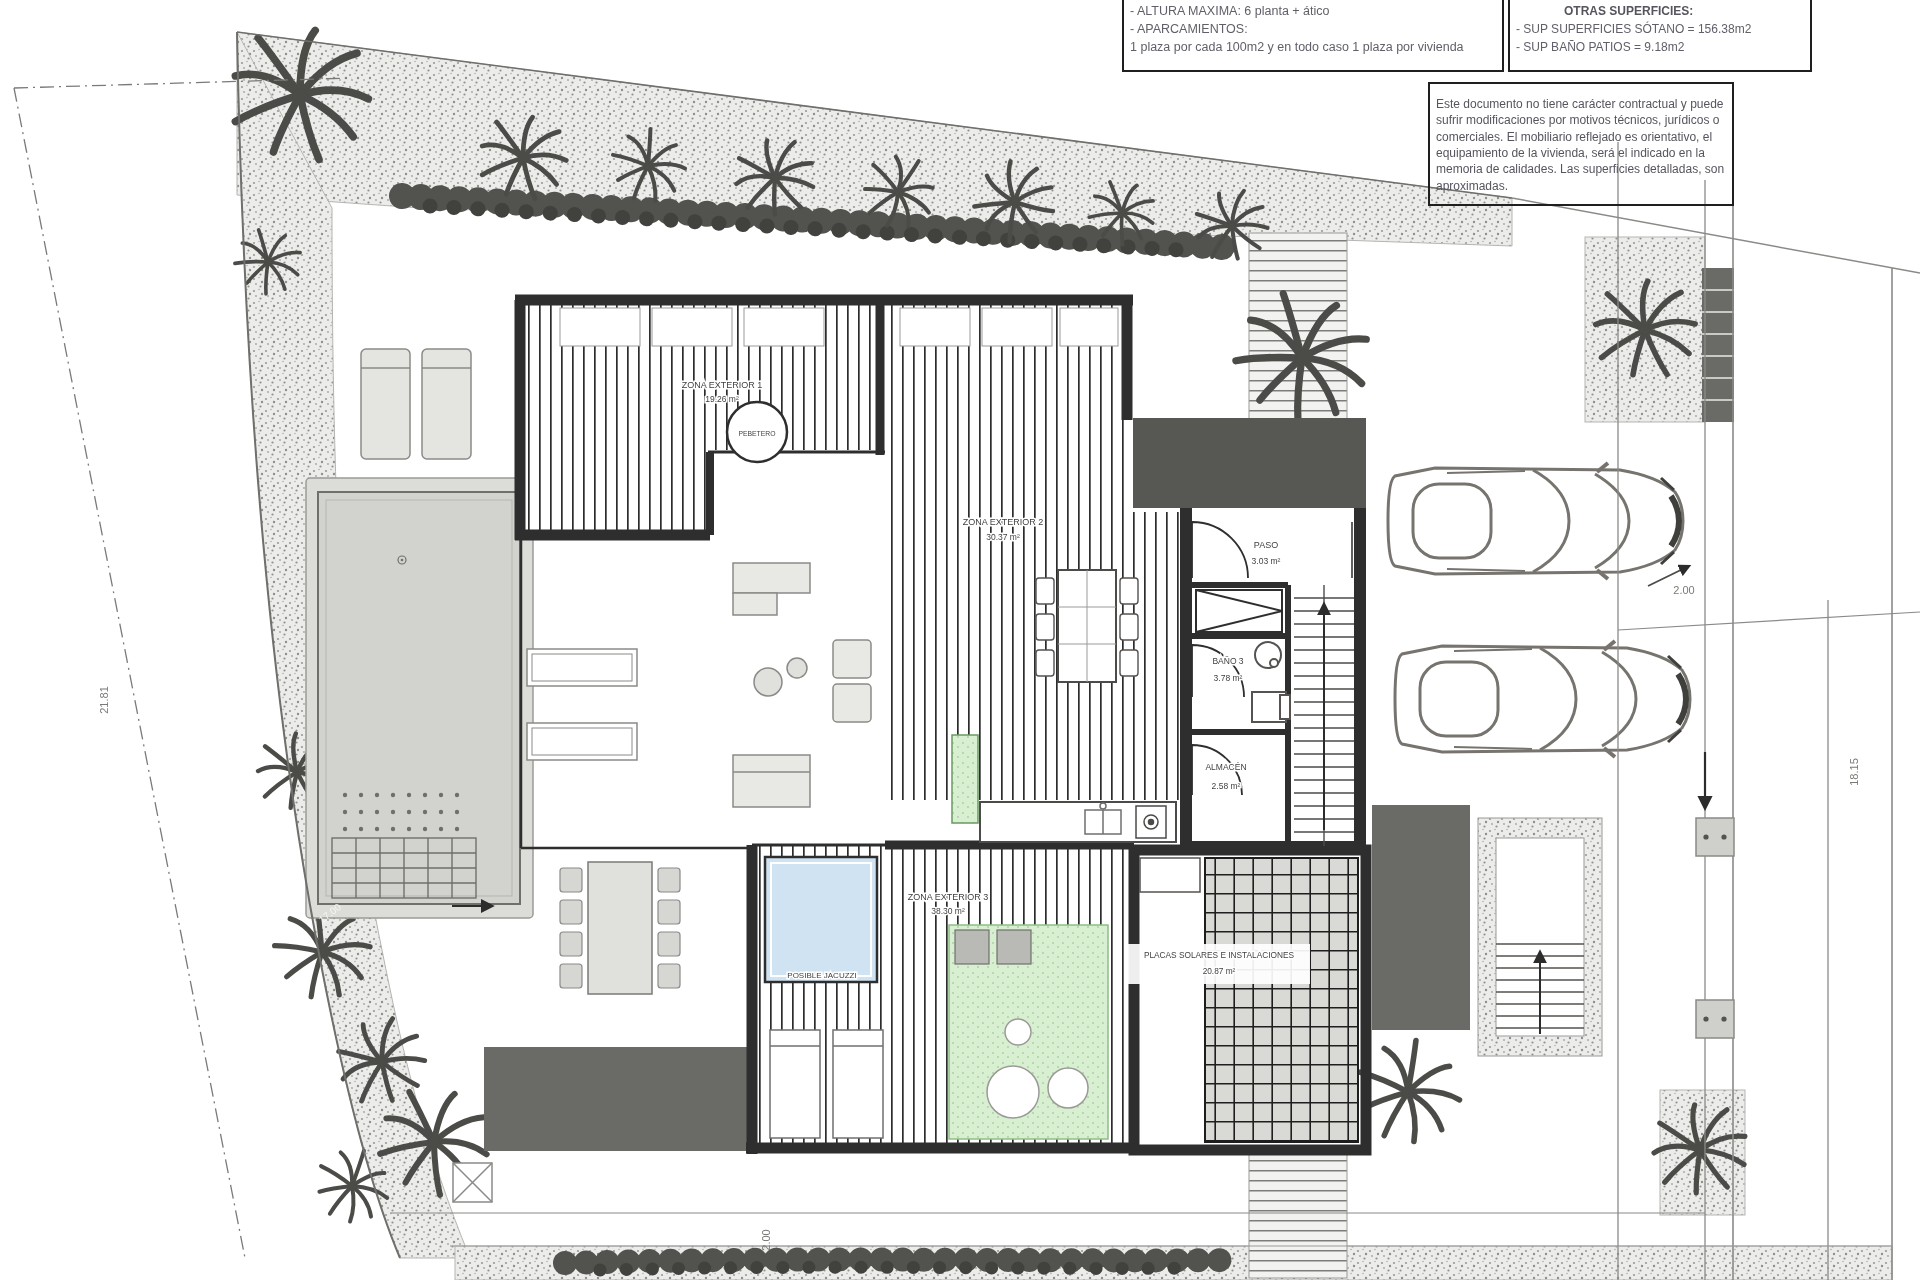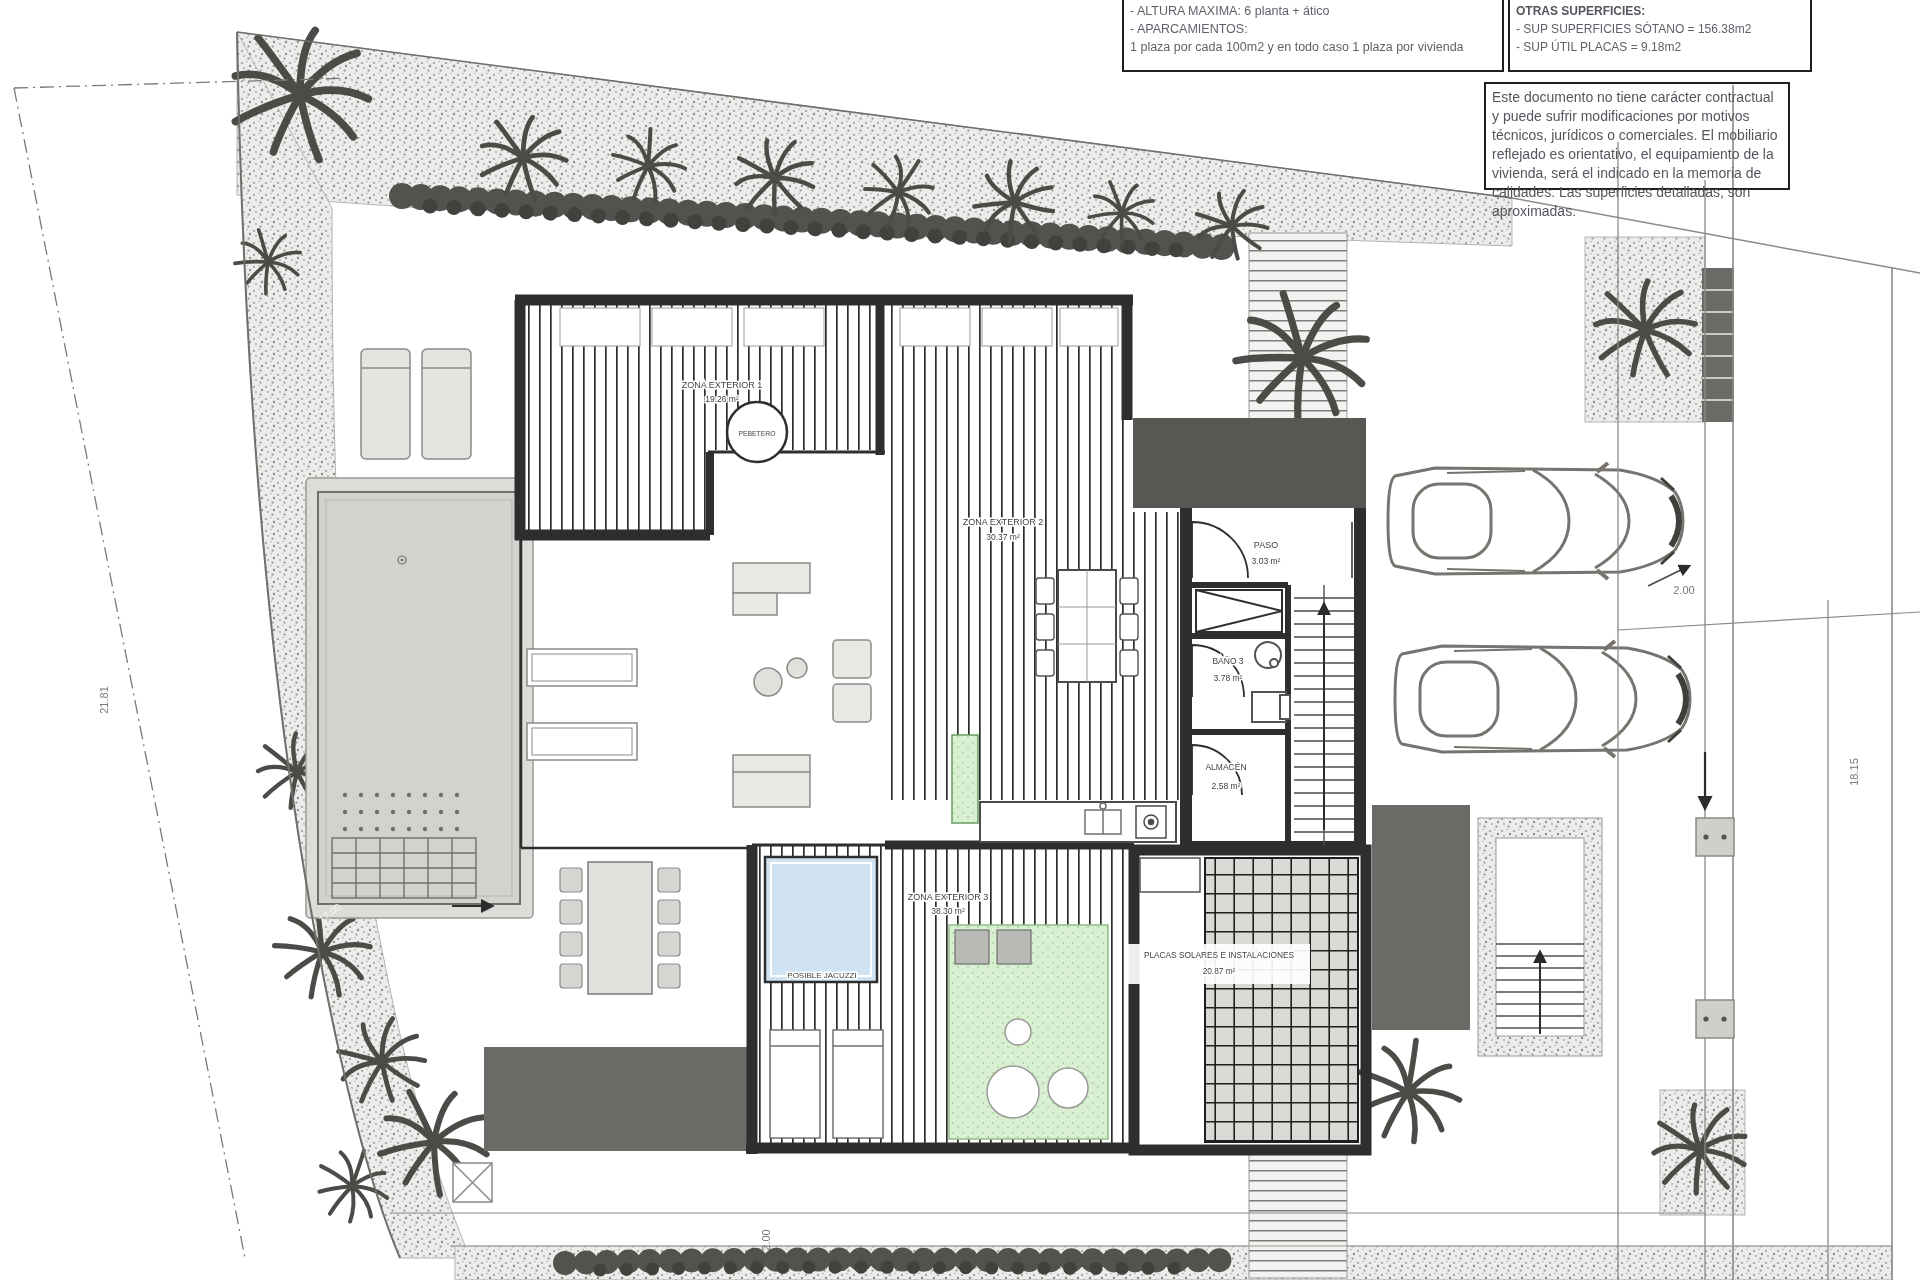--- a/index.html
+++ b/index.html
@@ -6,23 +6,23 @@
   .plan{position:relative;width:1920px;height:1280px;background:#ffffff;overflow:hidden;
         font-family:"Liberation Sans",sans-serif;}
   .plan svg{position:absolute;left:0;top:0;}
   svg text{font-family:"Liberation Sans",sans-serif;}
   .infobox{position:absolute;border:2px solid #1f1f1f;background:transparent;
            color:#60606a;font-family:"Liberation Sans",sans-serif;}
   .notes{left:1122px;top:-4px;width:366px;height:66px;font-size:12.5px;line-height:1.45;
          padding:4px 6px 2px 6px;white-space:nowrap;}
   .surfaces{left:1508px;top:-4px;width:288px;height:66px;font-size:12px;line-height:1.5;
             padding:4px 6px 2px 6px;white-space:nowrap;}
-  .surfaces .t{font-weight:700;color:#55555e;}
-  .disclaimer{left:1484px;top:82px;width:290px;height:96px;font-size:14px;line-height:1.36;
-              padding:4px 6px;color:#55555e;}
+  .surfaces .t{font-weight:700;color:#55555e;margin-left:48px;}
+  .disclaimer{left:1428px;top:82px;width:290px;height:96px;font-size:12px;line-height:1.36;
+              padding:12px 6px;color:#55555e;}
   .lbl{fill:#3f3f3c;paint-order:stroke;stroke:#ffffff;stroke-width:3px;}
   .dim{fill:#7a7a77;font-size:11px;}
 </style>
 </head>
 <body>
 
 <div class="plan">
 
 <svg width="1920" height="1280" viewBox="0 0 1920 1280">
   <defs>
@@ -410,19 +410,19 @@
 </svg>
 
   <div class="infobox notes">
     <div>- ALTURA MAXIMA: 6 planta + ático</div>
     <div>- APARCAMIENTOS:</div>
     <div>1 plaza por cada 100m2 y en todo caso 1 plaza por vivienda</div>
   </div>
   <div class="infobox surfaces">
     <div class="t">OTRAS SUPERFICIES:</div>
     <div>- SUP SUPERFICIES SÓTANO =  156.38m2</div>
-    <div>- SUP ÚTIL PLACAS =  9.18m2</div>
+    <div>- SUP BAÑO PATIOS =  9.18m2</div>
   </div>
   <div class="infobox disclaimer">
     <span>Este documento no tiene carácter contractual y puede sufrir modificaciones por motivos técnicos, jurídicos o comerciales. El mobiliario reflejado es orientativo, el equipamiento de la vivienda, será el indicado en la memoria de calidades. Las superficies detalladas, son aproximadas.</span>
   </div>
 
 </div>
 
 </body></html>

